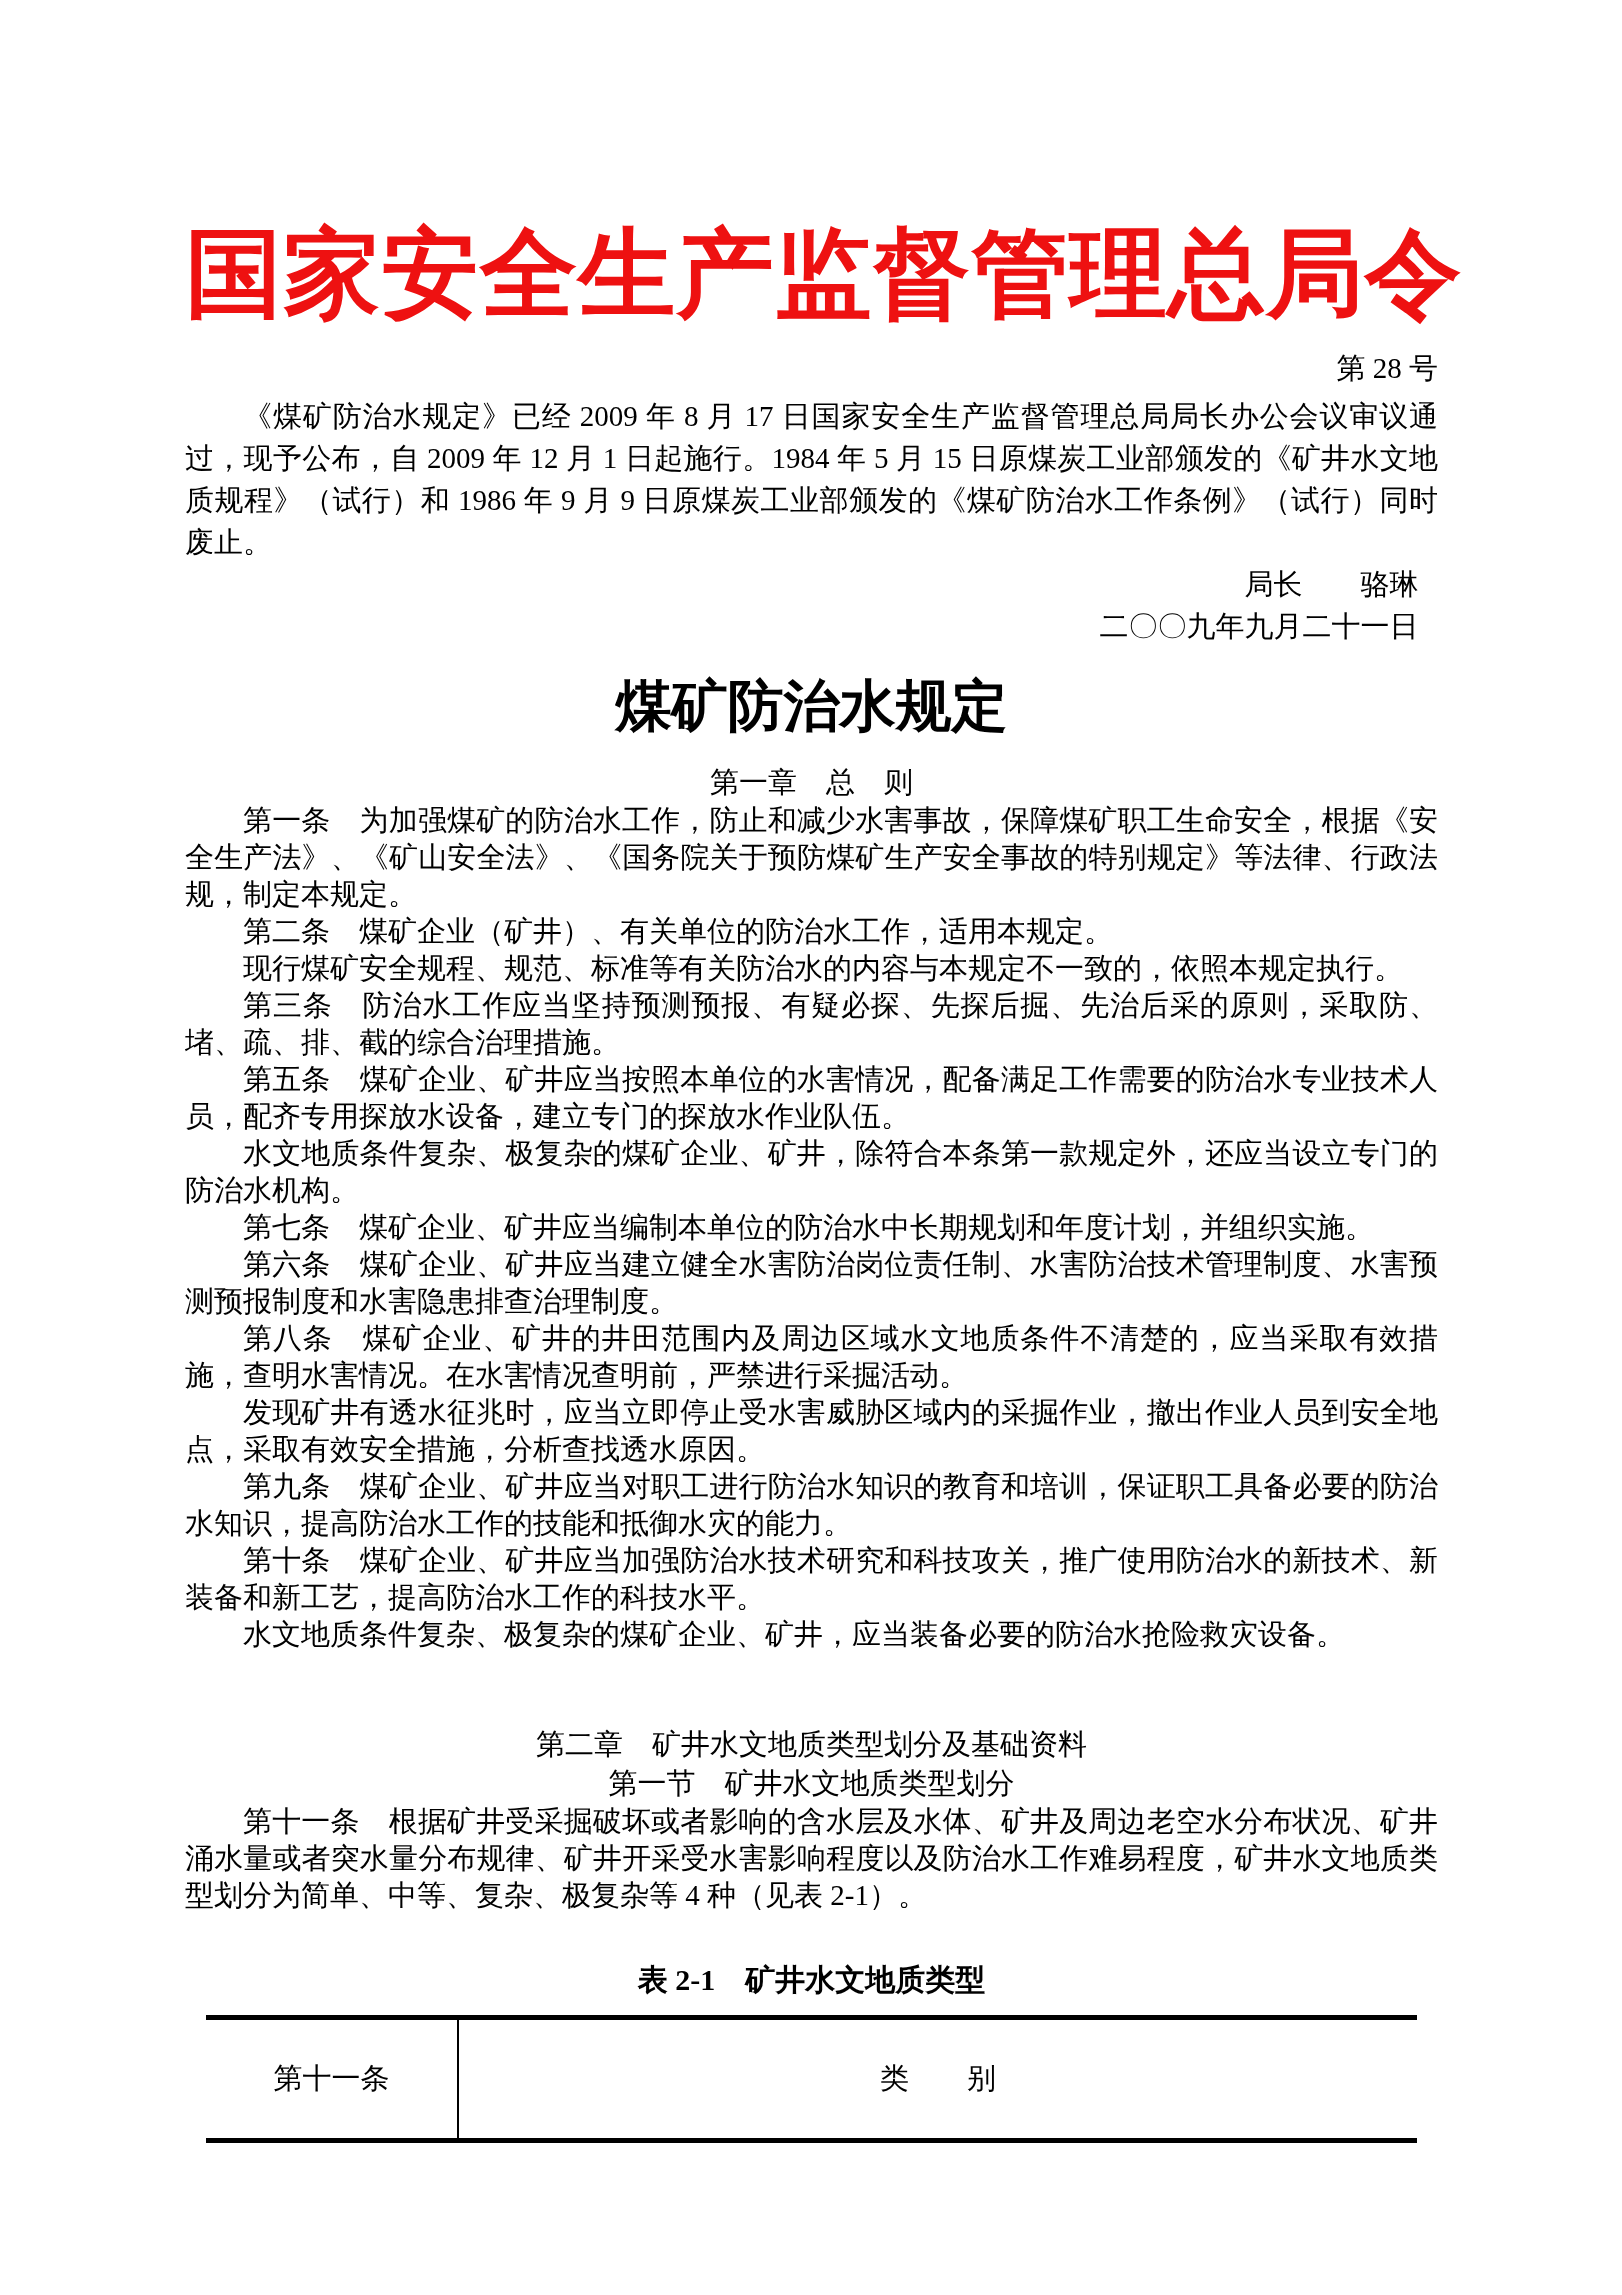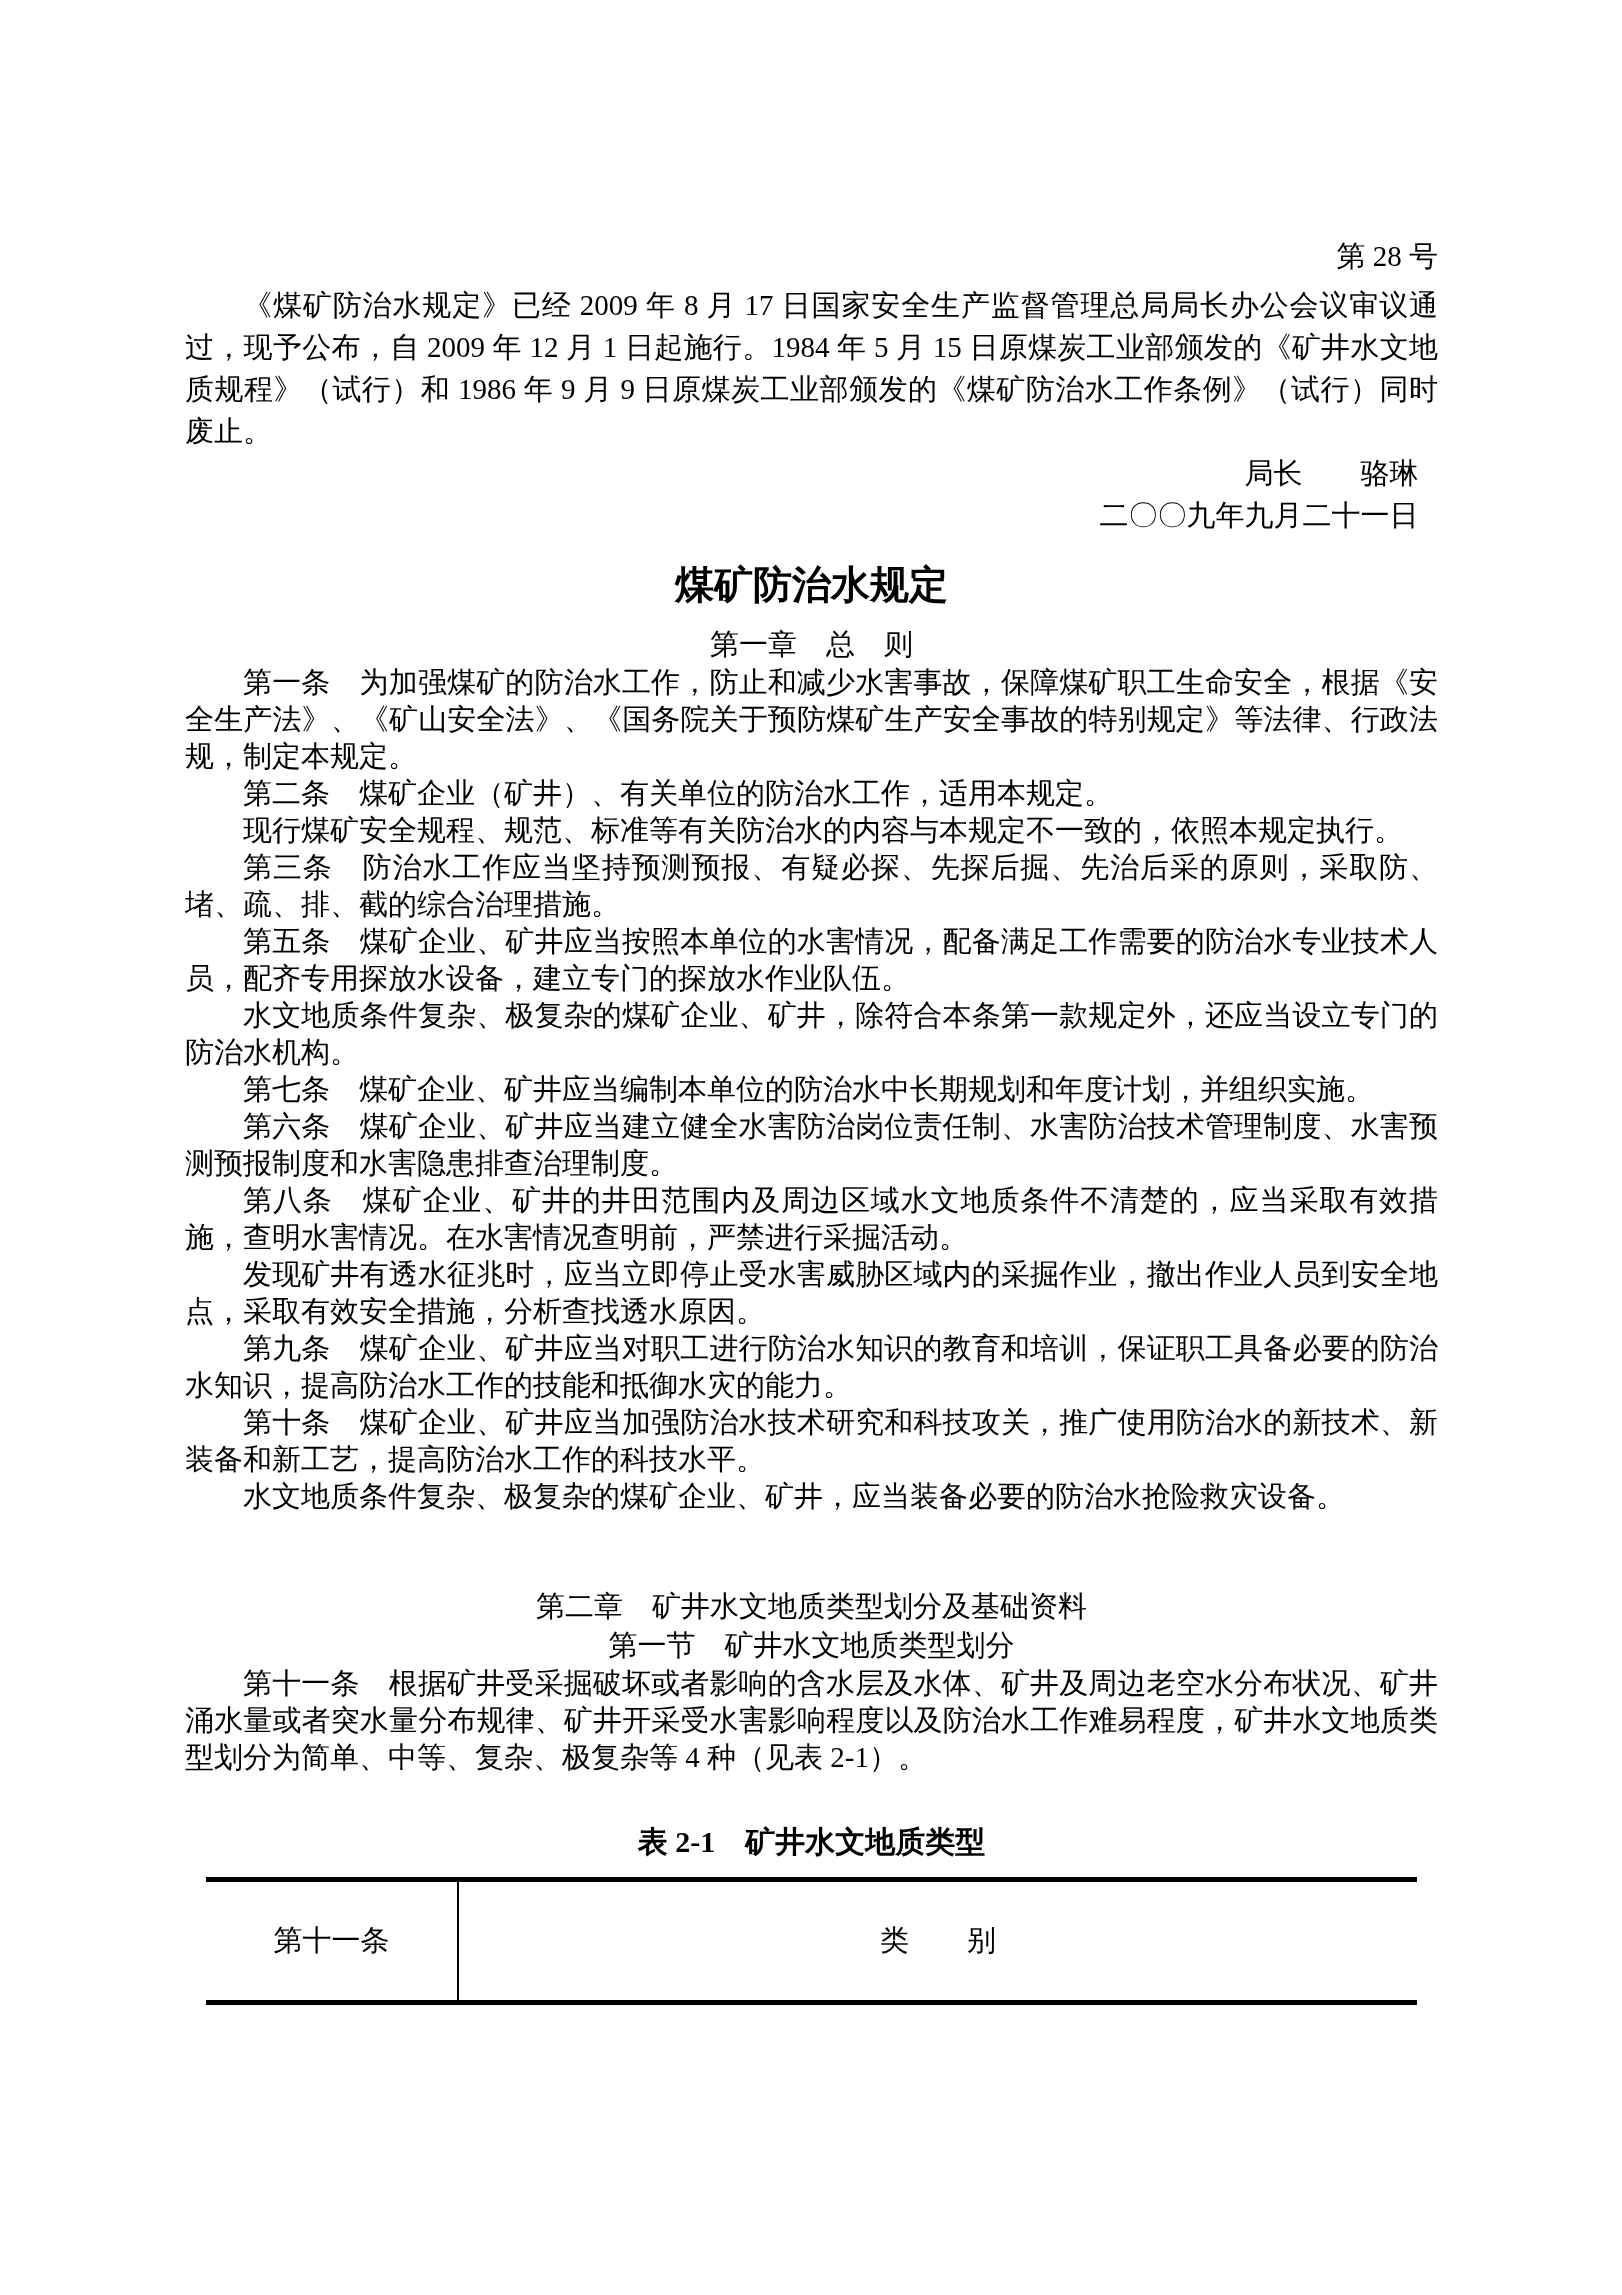--- a/index.html
+++ b/index.html
@@ -40,23 +40,23 @@
     text-align: justify;
     text-indent: 58px;
   }
   .sign-line {
     font-size: 29px;
     line-height: 42px;
     text-align: right;
     padding-right: 19.6px;
   }
   .doc-title {
-    margin: 26px 0 17px 0;
+    margin: 26px 0 23px 0;
     text-align: center;
-    font-size: 39px;
+    font-size: 56px;
     font-weight: bold;
     line-height: 1.2;
   }
   .chapter-heading {
     margin: 0;
     text-align: center;
     font-size: 29px;
     font-weight: normal;
     line-height: 39px;
   }
@@ -101,20 +101,21 @@
   .hg-table td.col-basis {
     width: 251px;
     border-right: 2px solid #000000;
   }
 </style>
 </head>
 <body>
 
 <div class="page">
 
+  <h1 class="masthead" style="color: rgb(238, 17, 17);">国家安全生产监督管理总局令</h1>
 
   <div class="issue-no">第 28 号</div>
 
   <p class="preamble">《煤矿防治水规定》已经 2009 年 8 月 17 日国家安全生产监督管理总局局长办公会议审议通过，现予公布，自 2009 年 12 月 1 日起施行。1984 年 5 月 15 日原煤炭工业部颁发的《矿井水文地质规程》（试行）和 1986 年 9 月 9 日原煤炭工业部颁发的《煤矿防治水工作条例》（试行）同时废止。</p>
 
   <div class="sign-line">局长　　骆琳</div>
 
   <div class="sign-line">二〇〇九年九月二十一日</div>
 
   <h2 class="doc-title">煤矿防治水规定</h2>

